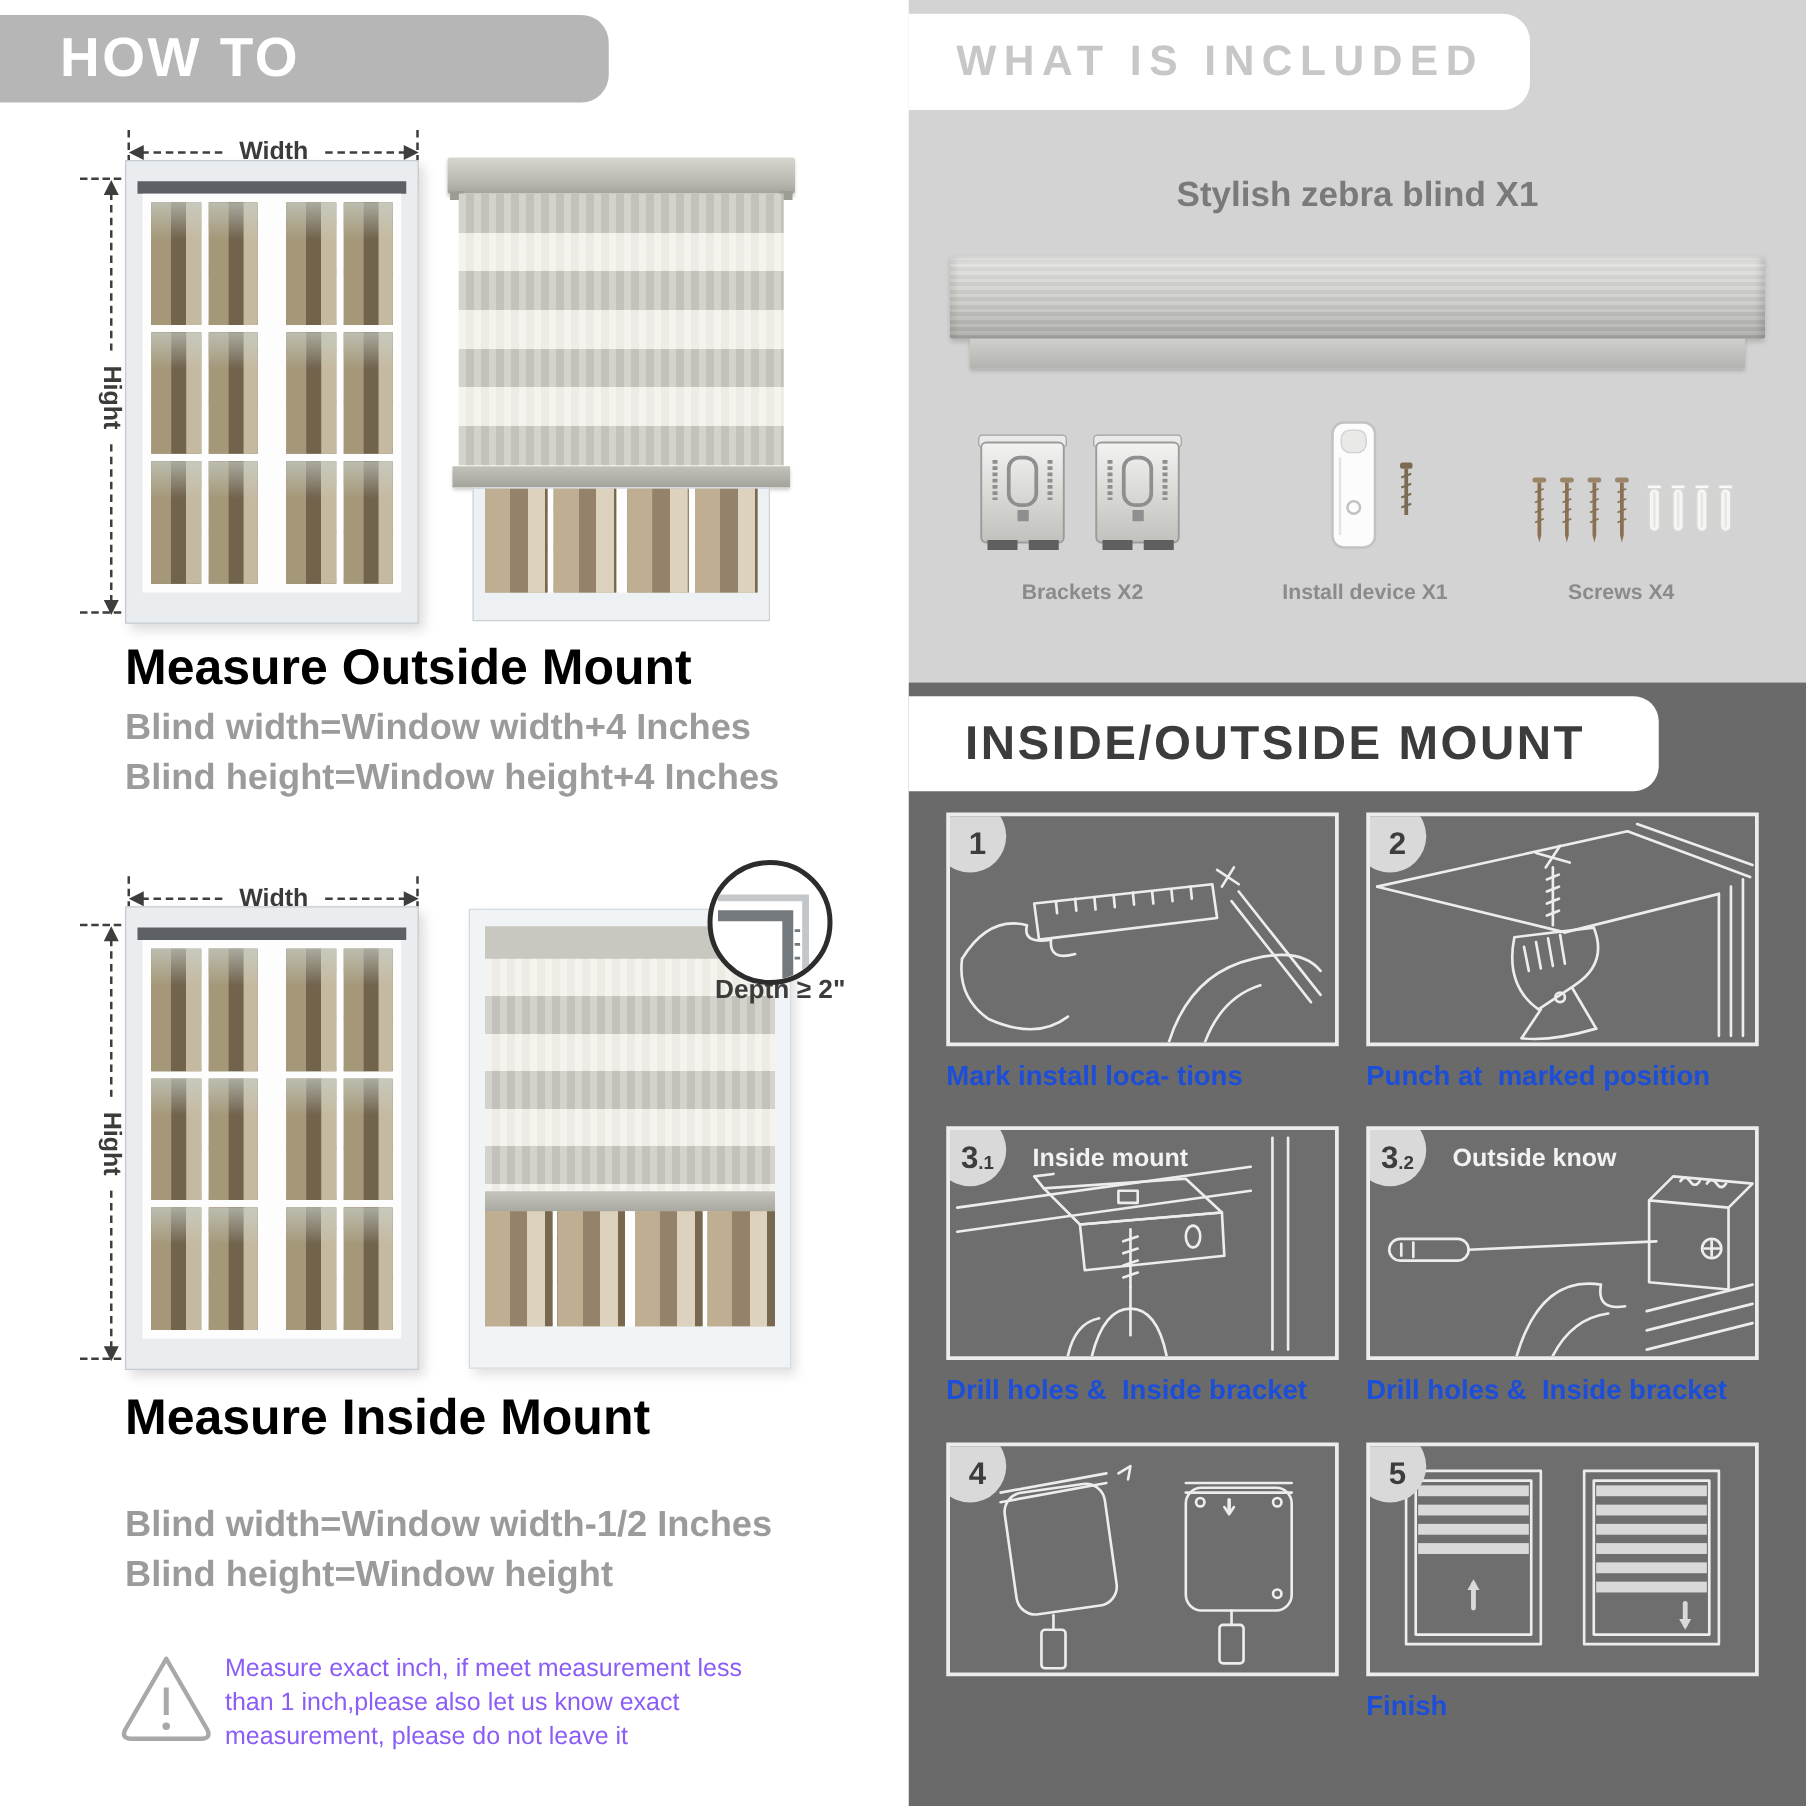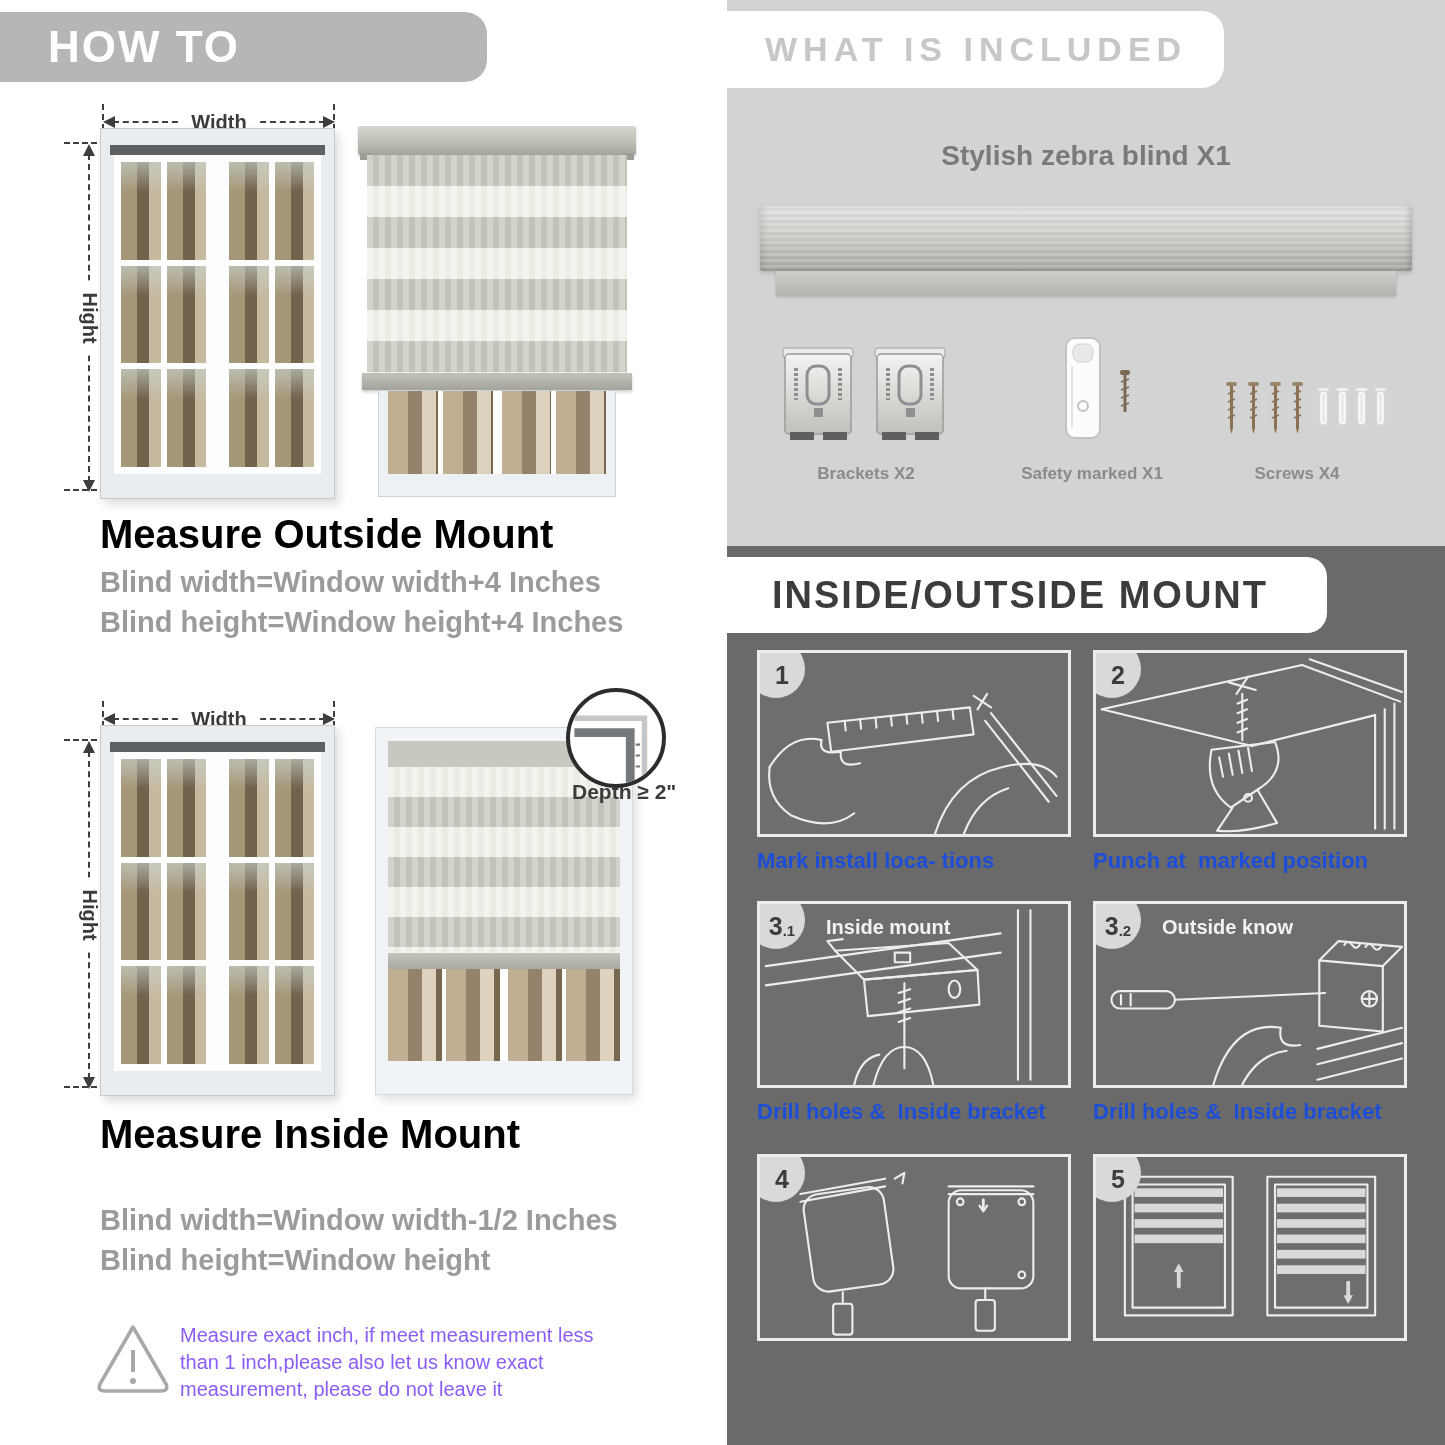--- a/index.html
+++ b/index.html
@@ -313,21 +313,21 @@
       <use href="#scr" x="26" y="4"></use>
     <use href="#scr" x="48" y="4"></use>
       <use href="#scr" x="70" y="4"></use>
     <use href="#anc" x="96" y="6"></use>
       <use href="#anc" x="115" y="6"></use>
     <use href="#anc" x="134" y="6"></use>
       <use href="#anc" x="153" y="6"></use>
   </svg>
 
   <div class="inc-label" style="left:766px;width:200px">Brackets X2</div>
-  <div class="inc-label" style="left:972px;width:240px">Safety marked X1</div>
+  <div class="inc-label" style="left:972px;width:240px">Install device X1</div>
   <div class="inc-label" style="left:1197px;width:200px">Screws X4</div>
 
   <div class="panel-dark"></div>
   <div class="iom-band">
     <span>INSIDE/OUTSIDE MOUNT</span>
   </div>
 
   <div class="step-box" style="left:757px;top:650px">
     <div class="badge">
         <span>1</span>
@@ -485,14 +485,15 @@
       <rect x="188" y="32" width="92" height="9" fill="#d9d9d9" stroke="none"></rect>
       <rect x="188" y="48" width="92" height="9" fill="#d9d9d9" stroke="none"></rect>
       <rect x="188" y="64" width="92" height="9" fill="#d9d9d9" stroke="none"></rect>
       <rect x="188" y="80" width="92" height="9" fill="#d9d9d9" stroke="none"></rect>
       <rect x="188" y="96" width="92" height="9" fill="#d9d9d9" stroke="none"></rect>
       <rect x="188" y="112" width="92" height="9" fill="#d9d9d9" stroke="none"></rect>
       <line x1="262" y1="130" x2="262" y2="148" stroke="#d9d9d9" stroke-width="4"></line>
       <path d="M257,143 L262,152 L267,143 Z" fill="#d9d9d9" stroke="none"></path>
     </svg>
   </div>
+  <div class="cap" style="left:1093px;top:1352px">Finish</div>
 
 </div>
 
 </body></html>

